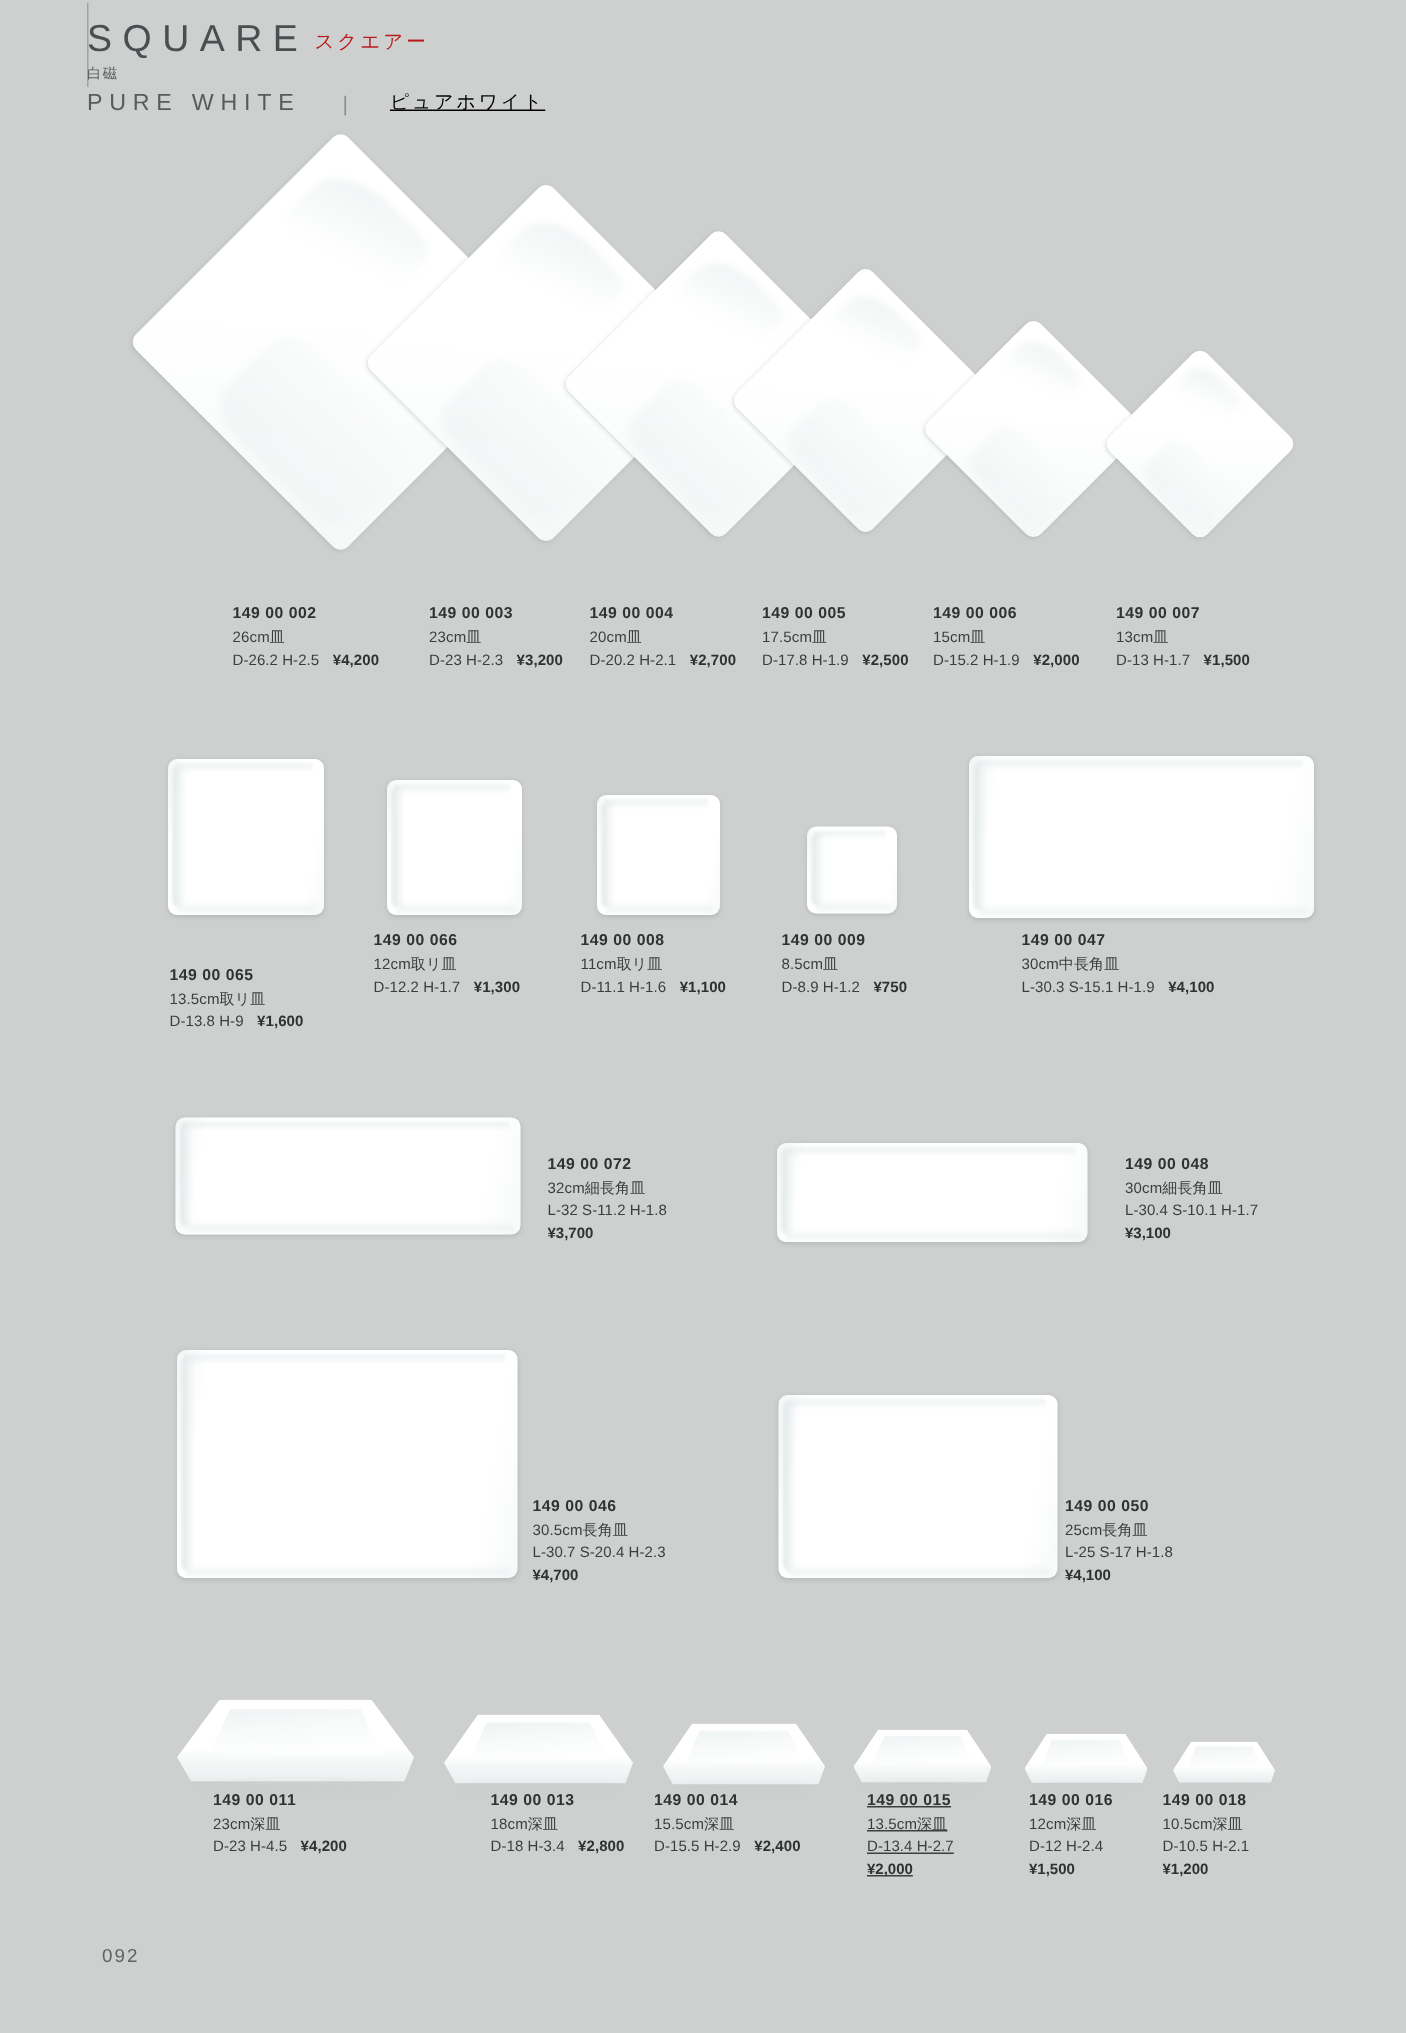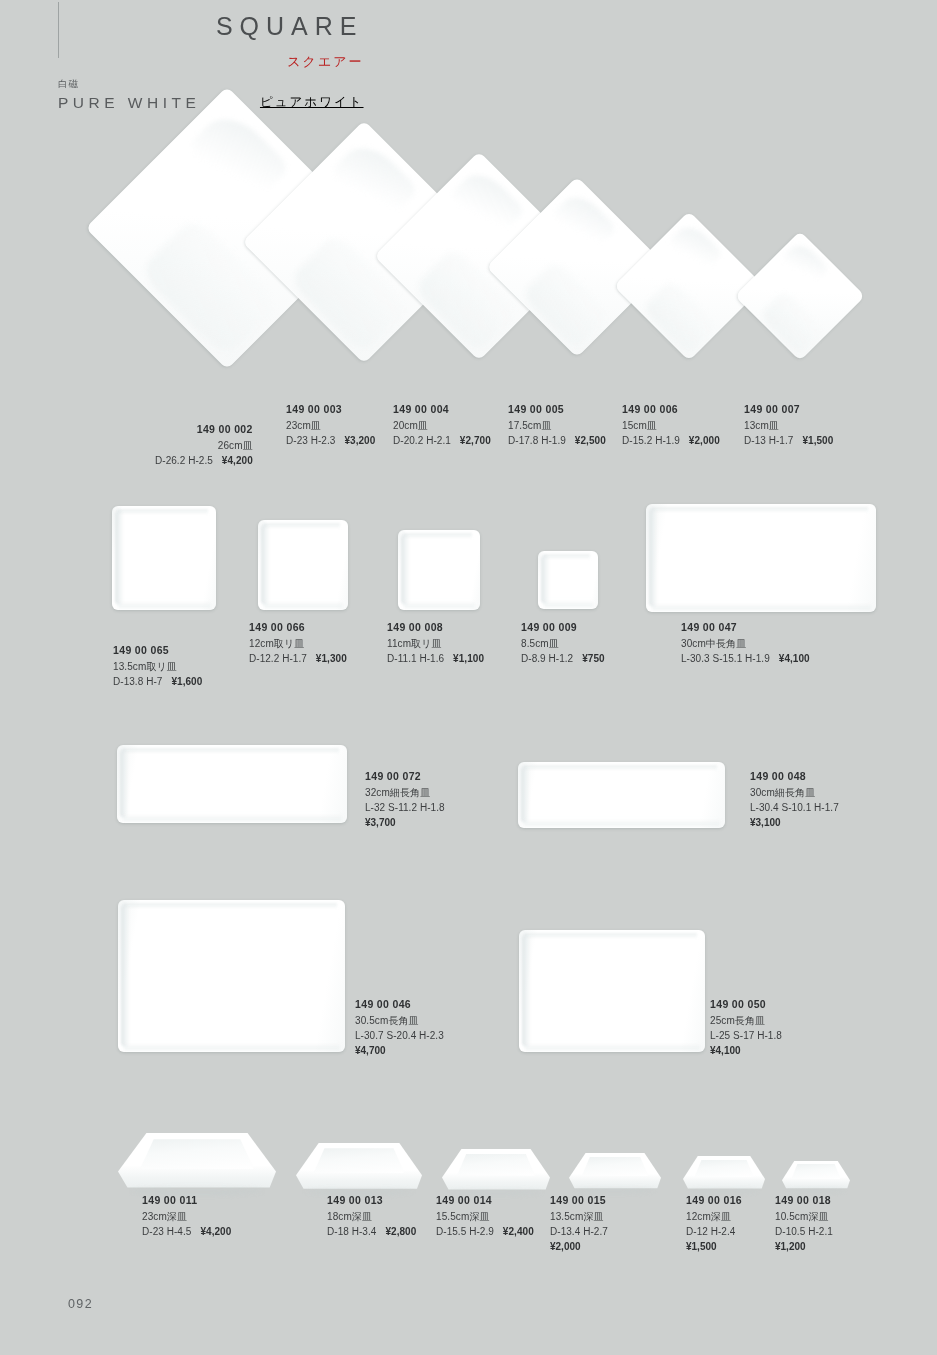--- a/index.html
+++ b/index.html
@@ -9,21 +9,21 @@
     font-family:"Liberation Sans","DejaVu Sans",sans-serif;
     color:#3d3f40;
     overflow:hidden;
     position:relative;
   }
   .page{position:absolute;inset:0;}
 
   
   .header{position:absolute;left:58px;top:14px;}
   .hdr-rule{position:absolute;left:58px;top:2px;width:1px;height:56px;background:#9ea3a3;}
-  .hdr-line1{display:flex;align-items:flex-end;gap:14px;flex-direction:column;}
+  .hdr-line1{display:flex;align-items:flex-end;gap:4px;}
   .hdr-title{
     font-size:25px;letter-spacing:7px;font-weight:400;color:#4b4e50;
     line-height:1;
   }
   .hdr-title-jp{font-size:13px;letter-spacing:2px;color:#b91c1c;padding-bottom:2px;}
   .hdr-sub-jp{font-size:9.5px;letter-spacing:1px;color:#5a5d5f;margin-top:6px;line-height:1;}
   .hdr-line2{display:flex;align-items:center;gap:28px;margin-top:5px;}
   .hdr-pure{font-size:15.5px;letter-spacing:4.5px;color:#585b5d;}
   .hdr-bar{color:#8d9193;font-size:14px;}
   .hdr-pure-jp{font-size:12.5px;letter-spacing:2px;color:#000000;text-decoration:underline;}
@@ -137,21 +137,21 @@
   </div>
 
   <div>
     <div class="diamond" style="left:127px;top:128px;width:200px;height:200px;"></div>
     <div class="diamond" style="left:278px;top:156px;width:172px;height:172px;"></div>
     <div class="diamond" style="left:405px;top:182px;width:148px;height:148px;"></div>
     <div class="diamond" style="left:513px;top:203px;width:128px;height:128px;"></div>
     <div class="diamond" style="left:636px;top:233px;width:106px;height:106px;"></div>
     <div class="diamond" style="left:754px;top:250px;width:92px;height:92px;"></div>
 
-    <div class="label" style="left:155px;top:422px;text-align:right;">
+    <div class="label" style="left:155px;top:402px;">
       <div class="lbl-code">149 00 002</div>
       <div class="lbl-name">26cm皿</div>
       <div class="lbl-spec"><span>D-26.2 H-2.5</span><span class="price">¥4,200</span></div>
     </div>
     <div class="label" style="left:286px;top:402px;">
       <div class="lbl-code">149 00 003</div>
       <div class="lbl-name">23cm皿</div>
       <div class="lbl-spec"><span>D-23 H-2.3</span><span class="price">¥3,200</span></div>
     </div>
     <div class="label" style="left:393px;top:402px;">
@@ -199,21 +199,21 @@
     </div>
     <div class="flat" style="left:646px;top:504px;width:230px;height:108px;">
       <span class="rim-t"></span>
       <span class="rim-l"></span>
       <span class="rim-b"></span>
     </div>
 
     <div class="label" style="left:113px;top:620px;margin-top:23px;">
       <div class="lbl-code">149 00 065</div>
       <div class="lbl-name">13.5cm取リ皿</div>
-      <div class="lbl-spec"><span>D-13.8 H-7</span><span class="price">¥1,600</span></div>
+      <div class="lbl-spec"><span>D-13.8 H-9</span><span class="price">¥1,600</span></div>
     </div>
     <div class="label" style="left:249px;top:620px;">
       <div class="lbl-code">149 00 066</div>
       <div class="lbl-name">12cm取リ皿</div>
       <div class="lbl-spec"><span>D-12.2 H-1.7</span><span class="price">¥1,300</span></div>
     </div>
     <div class="label" style="left:387px;top:620px;">
       <div class="lbl-code">149 00 008</div>
       <div class="lbl-name">11cm取リ皿</div>
       <div class="lbl-spec"><span>D-11.1 H-1.6</span><span class="price">¥1,100</span></div>
@@ -322,21 +322,21 @@
     <div class="label" style="left:303px;top:1193px;margin-left:24px;">
       <div class="lbl-code">149 00 013</div>
       <div class="lbl-name">18cm深皿</div>
       <div class="lbl-spec"><span>D-18 H-3.4</span><span class="price">¥2,800</span></div>
     </div>
     <div class="label" style="left:436px;top:1193px;">
       <div class="lbl-code">149 00 014</div>
       <div class="lbl-name">15.5cm深皿</div>
       <div class="lbl-spec"><span>D-15.5 H-2.9</span><span class="price">¥2,400</span></div>
     </div>
-    <div class="label" style="left:550px;top:1193px;">
+    <div class="label" style="left:578px;top:1193px;text-decoration:underline;">
       <div class="lbl-code">149 00 015</div>
       <div class="lbl-name">13.5cm深皿</div>
       <div class="lbl-spec">D-13.4 H-2.7</div>
       <div class="lbl-price-line">¥2,000</div>
     </div>
     <div class="label" style="left:686px;top:1193px;">
       <div class="lbl-code">149 00 016</div>
       <div class="lbl-name">12cm深皿</div>
       <div class="lbl-spec">D-12 H-2.4</div>
       <div class="lbl-price-line">¥1,500</div>

